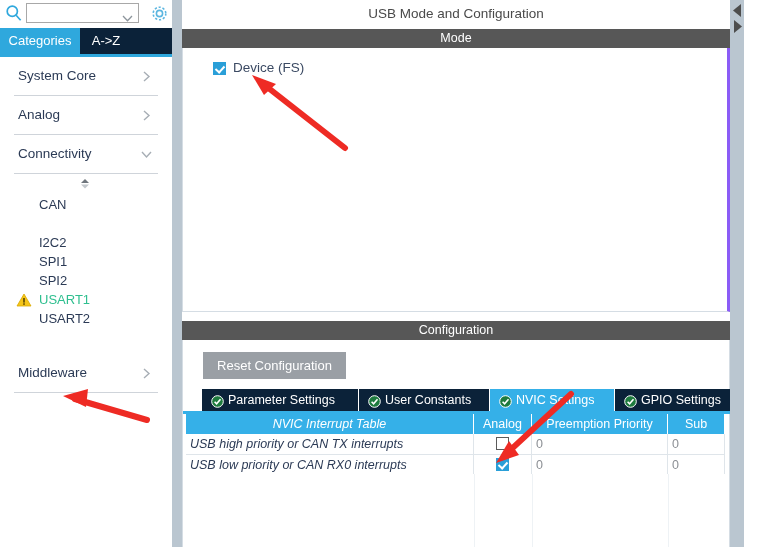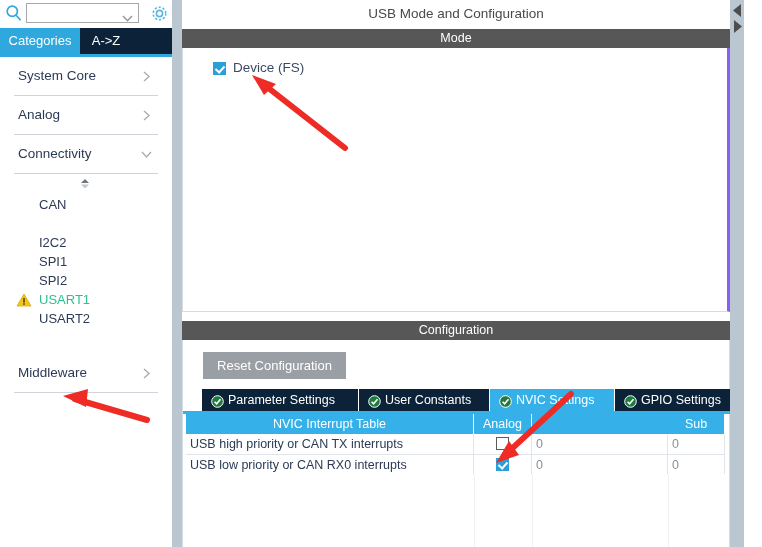--- a/index.html
+++ b/index.html
@@ -323,21 +323,21 @@
     width: 539px;
   }
   .nvic-head {
     background: #35b0e8;
     color: #ffffff;
   }
   .nvic-body {
     background: #ffffff;
     border-bottom: 1px solid #dfe5ea;
   }
-  .c0 { position: absolute; left: 0;   width: 288px; }
+  .c0 { position: absolute; left: 0;   width: 288px; font-style: italic; }
   .c1 { position: absolute; left: 288px; width: 58px; }
   .c2 { position: absolute; left: 346px; width: 136px; }
   .c3 { position: absolute; left: 482px; width: 57px; }
   .nvic-head .c0, .nvic-head .c1, .nvic-head .c2, .nvic-head .c3 {
     height: 20px; line-height: 20px;
     text-align: center;
     font-size: 12.5px;
     border-right: 1px solid #ffffff;
     box-sizing: border-box;
   }
@@ -589,20 +589,21 @@
       </div>
     </div>
 
     <div id="tabstrip-underline"></div>
 
     <div id="nvic-table">
 
       <div class="nvic-row nvic-head">
         <div class="c0">NVIC Interrupt Table</div>
         <div class="c1">Analog</div>
+        <div class="c2">Preemption Priority</div>
         <div class="c3">Sub Priority</div>
       </div>
 
       <div class="nvic-row nvic-body">
         <div class="c0">USB high priority or CAN TX interrupts</div>
         <div class="c1">
           <span class="cb"></span>
         </div>
         <div class="c2">0</div>
         <div class="c3">0</div>

